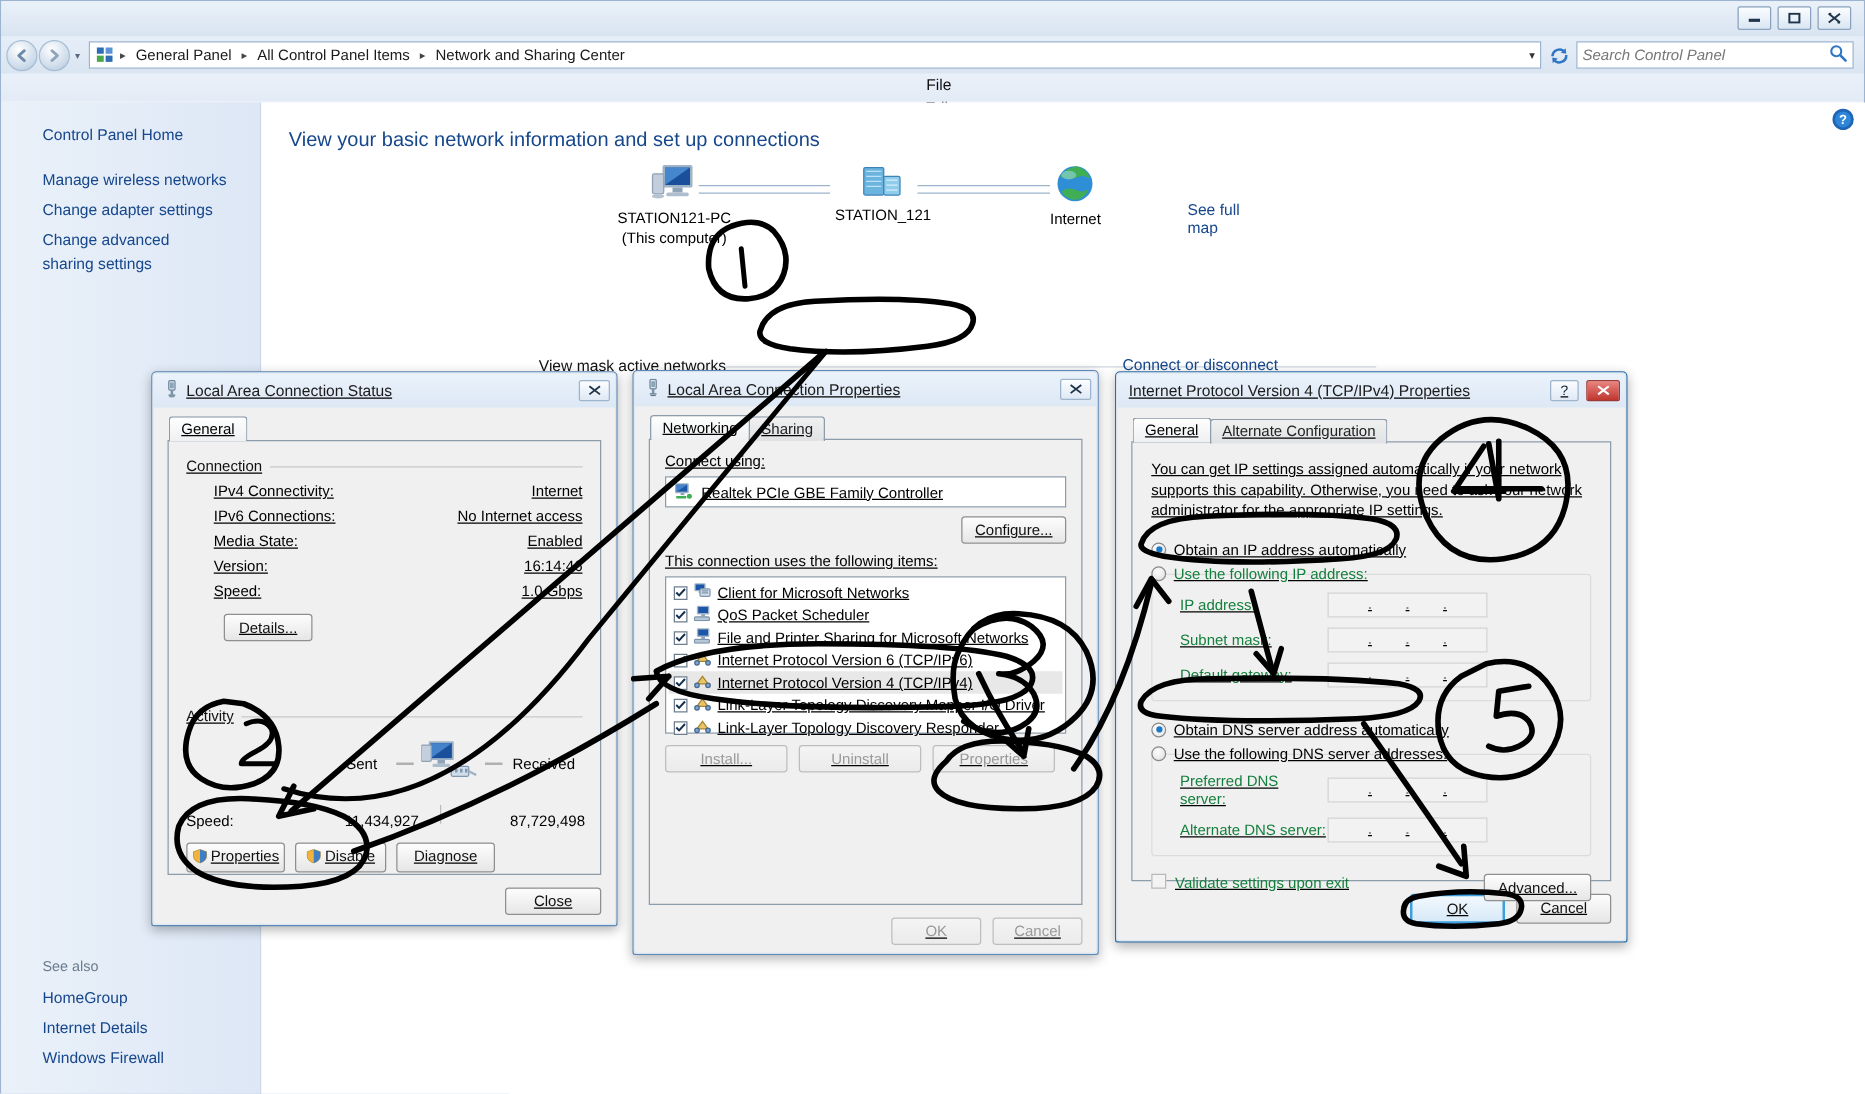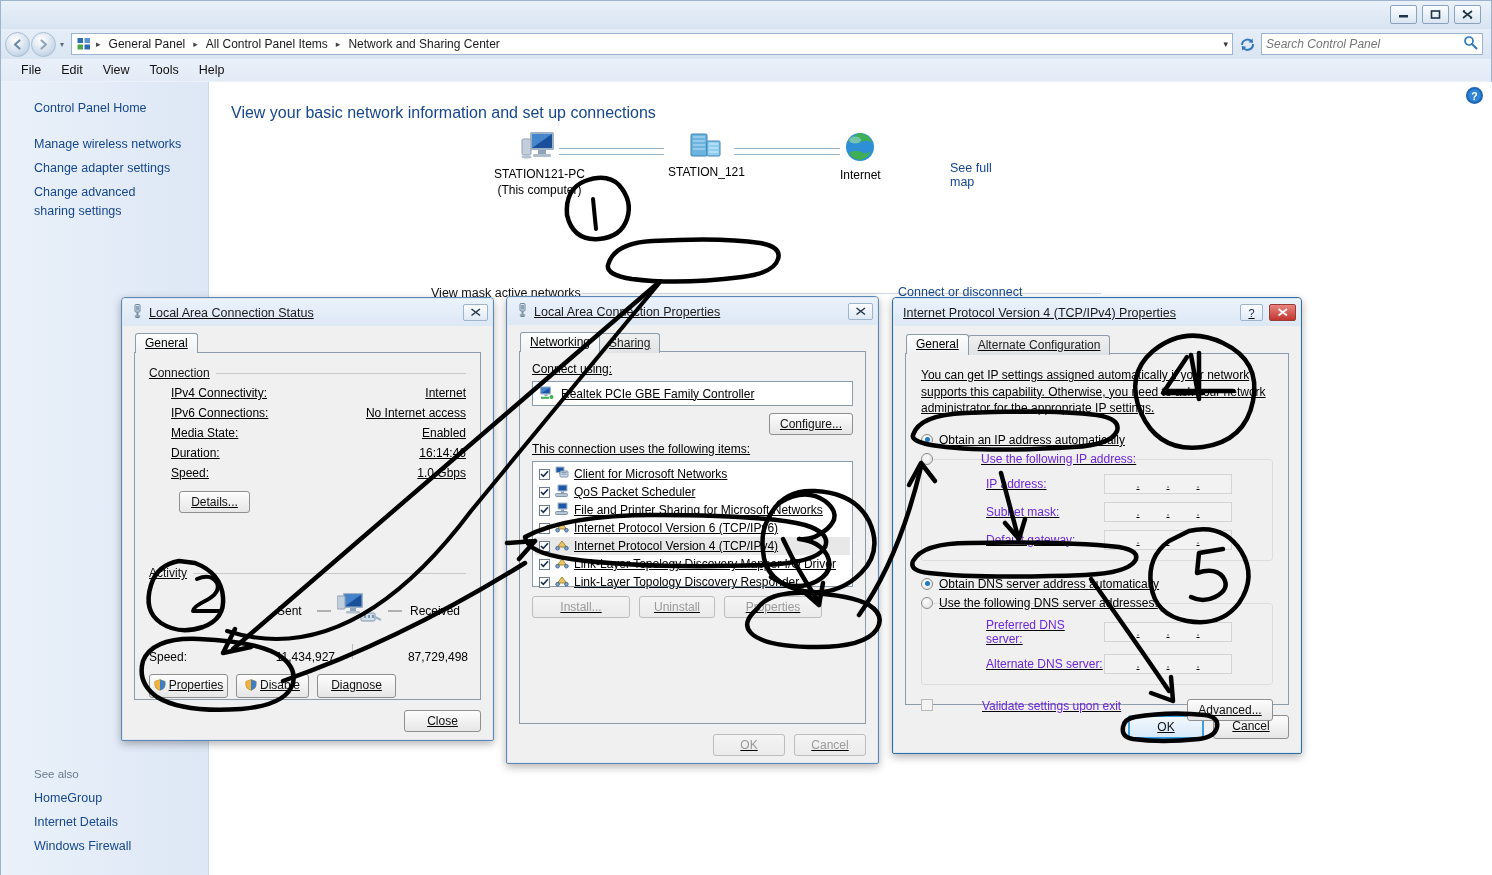--- a/index.html
+++ b/index.html
@@ -66,20 +66,21 @@
   .searchbox input {
     border:0; outline:0; flex:1; font-size:12px; font-style:italic; color:#888;
     font-family:"Liberation Sans",sans-serif; background:transparent;
   }
 
   
   .menubar {
     height:22px; display:flex; align-items:center; gap:0px; padding-left:10px;
     background: linear-gradient(#e9f0f9,#e3ebf6);
     font-size:12.5px;
+    flex-direction:column;
   }
   .menubar span { padding:2px 10px; color:#111; }
 
   
   .content { position:absolute; left:0; top:81px; width:1492px; height:794px; display:flex; }
   .sidebar {
     width:208px; height:100%;
     background: linear-gradient(90deg,#eaf1f9 0%, #e2ebf7 60%, #dde7f5 100%);
     border-right:1px solid #ccd9e8;
     position:relative;
@@ -187,21 +188,21 @@
   .cbx svg { display:block; }
 
   .rad-row { display:flex; align-items:center; gap:6px; font-size:12px; margin:5px 0; }
   .rad {
     width:12px;height:12px;border-radius:50%;border:1px solid #8a8a8a;
     background:radial-gradient(circle at 40% 35%,#fff,#e3e3e3);
     display:inline-flex;align-items:center;justify-content:center;flex:0 0 12px;
   }
   .rad.on::after { content:""; width:5px;height:5px;border-radius:50%;background:#1d79c8; }
   .rad.off { background:radial-gradient(circle at 40% 35%,#fdfdfd,#dcdcdc); }
-  .dim { color:#6d28d9;margin-left:42px; }
+  .dim { color:#15803d; }
   .fs {
     border:1px solid #dcdcdc; border-radius:3px; margin-top:-7px; padding:14px 10px 10px 22px;
   }
   .ipfield {
     height:20px; border:1px solid #d4d4d4; background:#f2f2f2;
     display:flex; align-items:center; justify-content:space-around; color:#8d8d8d; font-size:11px;
     padding:0 18px;
   }
   .iprow { display:flex; align-items:center; margin-bottom:8px; }
   .iprow .lab { width:118px; font-size:12px; }
@@ -447,21 +448,21 @@
               </div>
             <div class="kv">
                 <span class="k">IPv6 Connections:</span>
                 <span class="v">No Internet access</span>
               </div>
             <div class="kv">
                 <span class="k">Media State:</span>
                 <span class="v">Enabled</span>
               </div>
             <div class="kv">
-                <span class="k">Duration:</span>
+                <span class="k">Version:</span>
                 <span class="v">16:14:46</span>
               </div>
             <div class="kv">
                 <span class="k">Speed:</span>
                 <span class="v">1.0 Gbps</span>
               </div>
             <div class="btn" style="width:71px; margin-top:11px; margin-left:8px;">Details...</div>
           </div>
 
           <div class="grp-hd" style="margin-top:53px;">
@@ -661,21 +662,21 @@
                     <path d="M7 3 L11.5 9 H2.5 Z" fill="#e8c46a" stroke="#a9842e"></path>
                     <circle cx="2.6" cy="10.2" r="1.8" fill="#7ea6cf" stroke="#44688f"></circle>
                     <circle cx="11.4" cy="10.2" r="1.8" fill="#7ea6cf" stroke="#44688f"></circle>
                   </svg></span>
               <span>Link-Layer Topology Discovery Responder</span>
             </div>
           </div>
 
           <div style="display:flex; gap:9px; margin-top:9px;">
             <div class="btn dis" style="width:98px;">Install...</div>
-            <div class="btn dis" style="width:76px;">Uninstall</div>
+            <div class="btn dis" style="width:98px;">Uninstall</div>
             <div class="btn dis" style="width:98px;">Properties</div>
           </div>
 
         </div>
 
         <div style="display:flex; justify-content:flex-end; gap:9px; margin-top:10px;">
           <div class="btn dis" style="width:72px;">OK</div>
           <div class="btn dis" style="width:72px;">Cancel</div>
         </div>
       </div>

